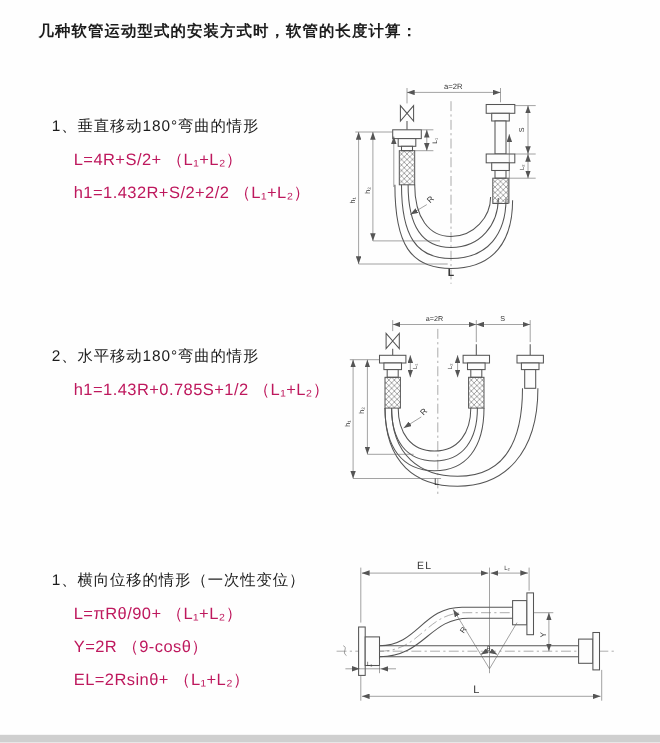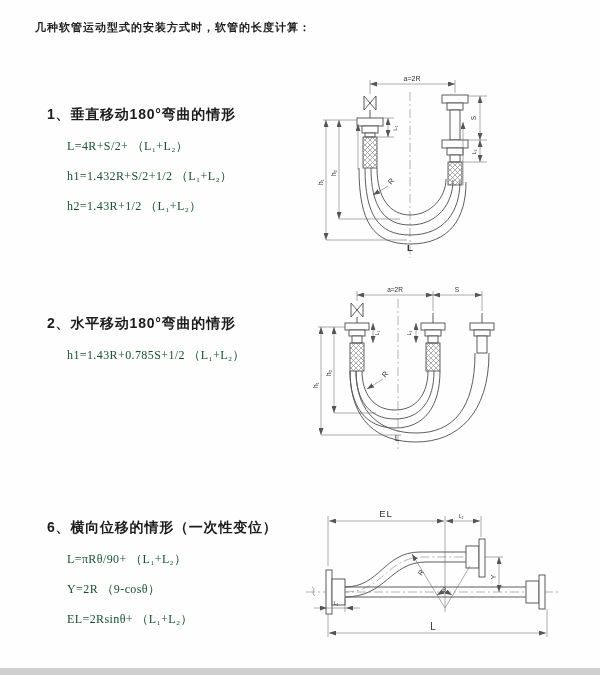--- a/index.html
+++ b/index.html
@@ -4,30 +4,30 @@
 <style>
   html,body{margin:0;padding:0;}
   body{
     width:600px;height:675px;position:relative;overflow:hidden;
     background:#fefefe;
     font-family:"Liberation Sans","DejaVu Sans",sans-serif;
     color:#1c1c1c;
   }
   .page-title{
     position:absolute;left:35px;top:20px;
-    font-size:11px;font-weight:bold;letter-spacing:1px;
+    font-size:14px;font-weight:bold;letter-spacing:1px;
   }
   .section{position:absolute;left:47px;}
   .section-heading{
-    font-size:14px;font-weight:bold;letter-spacing:.8px;line-height:22px;
+    font-size:14px;font-weight:normal;letter-spacing:.8px;line-height:22px;
   }
   .formulas{margin-top:6px;padding-left:20px;}
   .formula-line{
-    font-size:12px;line-height:30px;letter-spacing:.4px;
-    white-space:nowrap;color:#14532d;font-family:Liberation Serif, serif;
+    font-size:15px;line-height:30px;letter-spacing:.4px;
+    white-space:nowrap;color:#be185d;
   }
   .diagram{position:absolute;}
   svg text{fill:#333;}
   .dl{stroke:#555;stroke-width:.95;fill:none;}          
   .df{stroke:#555;stroke-width:.95;fill:#fdfdfd;}       
   .dim{stroke:#666;stroke-width:.55;fill:none;}         
   .cl{stroke:#777;stroke-width:.55;fill:none;stroke-dasharray:9 3 2 3;} 
   .scan-edge{
     position:absolute;left:0;bottom:0;width:600px;height:7px;
     background:#cfcfcf;
@@ -35,34 +35,33 @@
 </style>
 </head>
 <body>
 
 <div class="page-title">几种软管运动型式的安装方式时，软管的长度计算：</div>
 
 <div class="section" style="top:103px;">
   <div class="section-heading">1、垂直移动180°弯曲的情形</div>
   <div class="formulas">
     <div class="formula-line">L=4R+S/2+ （L₁+L₂）</div>
-    <div class="formula-line">h1=1.432R+S/2+1/2 （L₁+L₂）</div>
-    <div class="formula-line">h2=1.43R+1/2 （L₁+L₂）</div>
+    <div class="formula-line">h1=1.432R+S/2+2/2 （L₁+L₂）</div>
   </div>
 </div>
 
 <div class="section" style="top:312px;">
   <div class="section-heading">2、水平移动180°弯曲的情形</div>
   <div class="formulas">
     <div class="formula-line">h1=1.43R+0.785S+1/2 （L₁+L₂）</div>
   </div>
 </div>
 
 <div class="section" style="top:516px;">
-  <div class="section-heading">6、横向位移的情形（一次性变位）</div>
+  <div class="section-heading">1、横向位移的情形（一次性变位）</div>
   <div class="formulas">
     <div class="formula-line">L=πRθ/90+ （L₁+L₂）</div>
     <div class="formula-line">Y=2R （9-cosθ）</div>
     <div class="formula-line">EL=2Rsinθ+ （L₁+L₂）</div>
   </div>
 </div>
 
 <svg class="diagram" style="left:310px;top:70px;" width="280" height="195" viewBox="0 0 280 195">
   <defs>
     <marker id="m1" viewBox="0 0 7 5" refX="7" refY="2.5" markerWidth="7" markerHeight="5" orient="auto-start-reverse" markerUnits="userSpaceOnUse">

